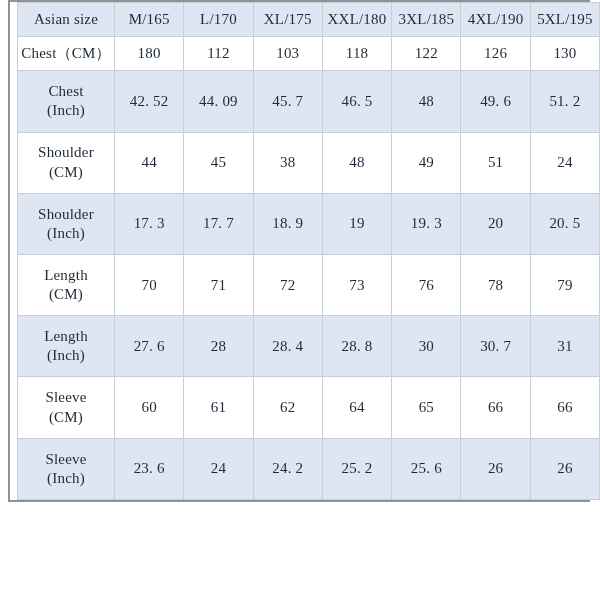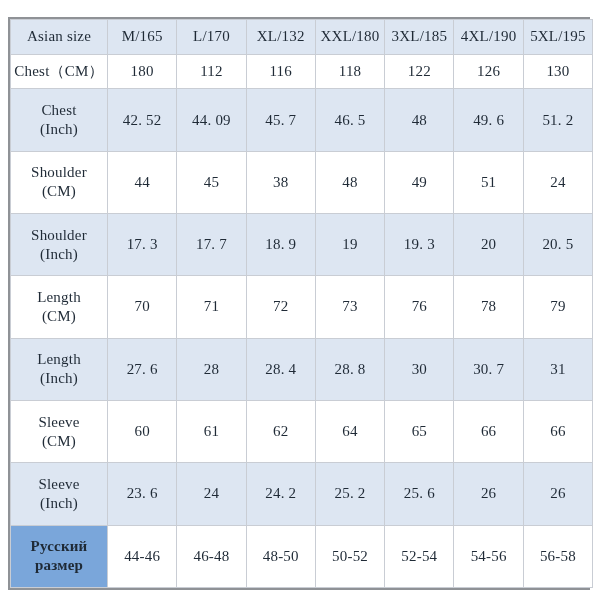--- a/index.html
+++ b/index.html
@@ -10,26 +10,27 @@
   body {
     width: 600px;
     height: 600px;
     overflow: hidden;
     font-family: "Liberation Serif", "DejaVu Serif", serif;
   }
 
   #size-chart-wrap {
     position: absolute;
     left: 8px;
-    top: 17px;
+    top: 0;
     width: 582px;
-    height: 573px;
+    height: 502px;
     box-sizing: border-box;
     border: 2px solid #8f9296;
     background: #ffffff;
+    padding-left: 7px;
   }
 
   table.size-table {
     width: 100%;
     height: 100%;
     border-collapse: collapse;
     table-layout: fixed;
   }
 
   table.size-table td {
@@ -102,33 +103,33 @@
         <col class="size-col">
       <col class="size-col">
         <col class="size-col">
         <col class="size-col">
     </colgroup>
     <tbody id="table-body">
         <tr class="row-head">
           <td class="head-label">Asian size</td>
           <td class="head-size">M/165</td>
           <td class="head-size">L/170</td>
-          <td class="head-size">XL/132</td>
+          <td class="head-size">XL/175</td>
           <td class="head-size">XXL/180</td>
           <td class="head-size">3XL/185</td>
           <td class="head-size">4XL/190</td>
           <td class="head-size">5XL/195</td>
         </tr>
         <tr class="row-light">
           <td class="label-cell">
             <span class="lbl-line">Chest（CM）</span>
           </td>
           <td class="value-cell">180</td>
           <td class="value-cell">112</td>
-          <td class="value-cell">116</td>
+          <td class="value-cell">103</td>
           <td class="value-cell">118</td>
           <td class="value-cell">122</td>
           <td class="value-cell">126</td>
           <td class="value-cell">130</td>
         </tr>
         <tr class="row-tint">
           <td class="label-cell">
             <span class="lbl-line">Chest</span>
             <span class="lbl-line">(Inch)</span>
           </td>
@@ -211,28 +212,15 @@
             <span class="lbl-line">(Inch)</span>
           </td>
           <td class="value-cell">23. 6</td>
           <td class="value-cell">24</td>
           <td class="value-cell">24. 2</td>
           <td class="value-cell">25. 2</td>
           <td class="value-cell">25. 6</td>
           <td class="value-cell">26</td>
           <td class="value-cell">26</td>
         </tr>
-        <tr class="row-light">
-          <td class="label-cell ru-cell">
-            <span class="lbl-line">Русский</span>
-            <span class="lbl-line">размер</span>
-          </td>
-          <td class="value-cell ru-value">44-46</td>
-          <td class="value-cell ru-value">46-48</td>
-          <td class="value-cell ru-value">48-50</td>
-          <td class="value-cell ru-value">50-52</td>
-          <td class="value-cell ru-value">52-54</td>
-          <td class="value-cell ru-value">54-56</td>
-          <td class="value-cell ru-value">56-58</td>
-        </tr>
       </tbody>
   </table>
 </div>
 
 </body></html>

